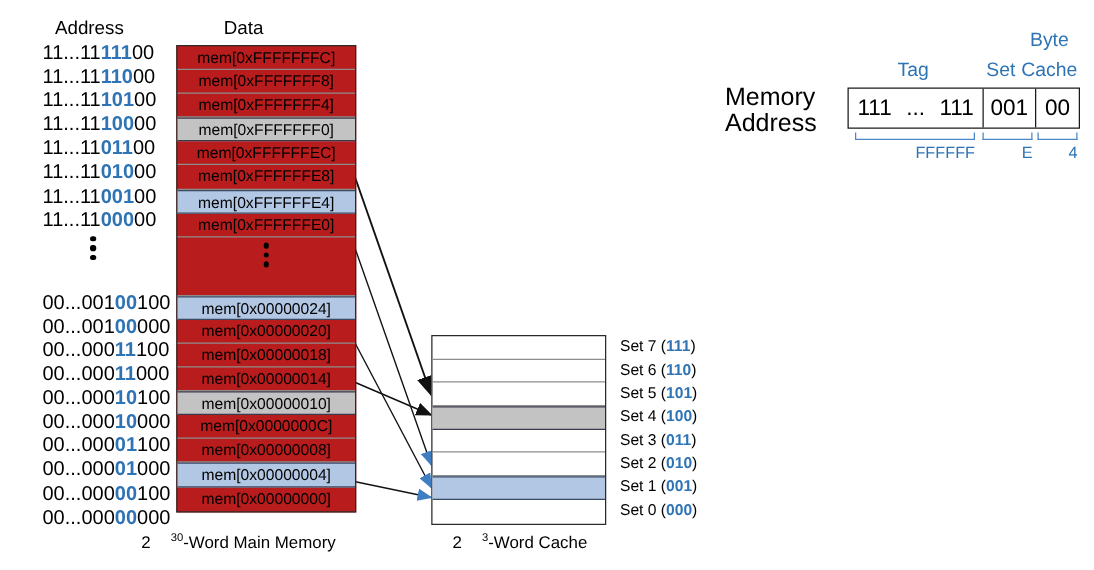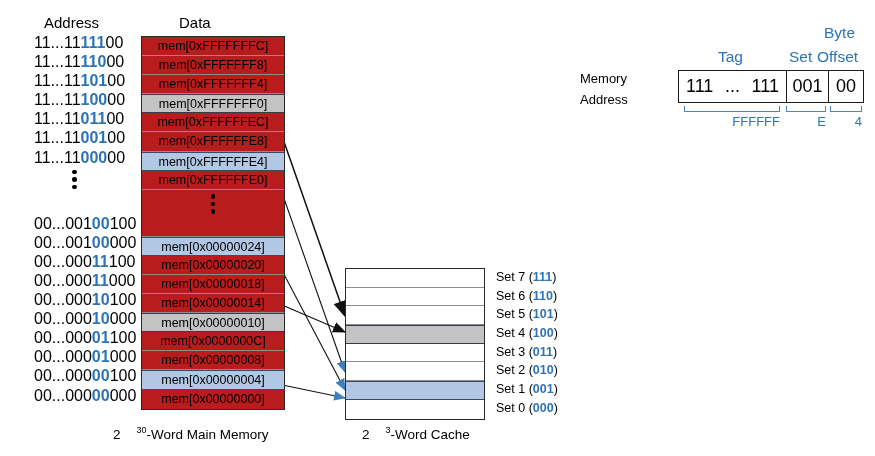--- a/index.html
+++ b/index.html
@@ -40,21 +40,21 @@
   .cache-row.blue-fill{background:#b2c7e3;border-top:1.6px solid #3a4a63;
                   border-bottom:1.6px solid #3a4a63;}
   #set-labels{left:496px;top:268px;}
   .set-label{height:18.7px;line-height:18.7px;font-size:12.5px;white-space:nowrap;}
 
   
   .caption{font-size:13.5px;white-space:nowrap;}
   .caption sup{font-size:9px;vertical-align:super;margin-left:16px;}
 
   
-  #ma-label{left:580px;top:68px;font-size:13px;line-height:21px;white-space:nowrap;}
+  #ma-label{left:580px;top:68px;font-size:20px;line-height:21px;white-space:nowrap;}
   #ma-box{left:678px;top:70px;height:33px;border:1.8px solid #1a1a1a;
           display:flex;box-sizing:border-box;background:#fff;}
   .ma-field{border-right:1.6px solid #1a1a1a;box-sizing:border-box;
             display:flex;align-items:center;justify-content:center;
             font-size:18px;white-space:nowrap;}
   .ma-field:last-child{border-right:none;}
   #f-tag{width:108px;justify-content:space-between;padding:0 7px;}
   #f-set{width:42px;}
   #f-off{width:34px;}
   .ma-top{font-size:15.5px;color:#2e74b5;white-space:nowrap;position:absolute;}
@@ -92,20 +92,21 @@
 
 <div class="abs hdr" style="left:44px;top:14px;">Address</div>
 <div class="abs hdr" style="left:179px;top:14px;">Data</div>
 
 <div class="abs" id="addr-col">
     <div class="addr-row"><span>11...11</span><span class="bblue">111</span><span>00</span></div>
     <div class="addr-row"><span>11...11</span><span class="bblue">110</span><span>00</span></div>
     <div class="addr-row"><span>11...11</span><span class="bblue">101</span><span>00</span></div>
     <div class="addr-row"><span>11...11</span><span class="bblue">100</span><span>00</span></div>
     <div class="addr-row"><span>11...11</span><span class="bblue">011</span><span>00</span></div>
+    <div class="addr-row"><span>11...11</span><span class="bblue">010</span><span>00</span></div>
     <div class="addr-row"><span>11...11</span><span class="bblue">001</span><span>00</span></div>
     <div class="addr-row"><span>11...11</span><span class="bblue">000</span><span>00</span></div>
     <div class="addr-row gap"><span class="dots" style="margin-left: 38px;"><i></i><i></i><i></i></span></div>
     <div class="addr-row"><span>00...001</span><span class="bblue">00</span><span>100</span></div>
     <div class="addr-row"><span>00...001</span><span class="bblue">00</span><span>000</span></div>
     <div class="addr-row"><span>00...000</span><span class="bblue">11</span><span>100</span></div>
     <div class="addr-row"><span>00...000</span><span class="bblue">11</span><span>000</span></div>
     <div class="addr-row"><span>00...000</span><span class="bblue">10</span><span>100</span></div>
     <div class="addr-row"><span>00...000</span><span class="bblue">10</span><span>000</span></div>
     <div class="addr-row"><span>00...000</span><span class="bblue">01</span><span>100</span></div>
@@ -164,21 +165,21 @@
 </div>
 
 <div class="abs" id="ma-label">
   <div>Memory</div>
   <div>Address</div>
 </div>
 
 <div class="ma-top" style="left:718px;top:48px;">Tag</div>
 <div class="ma-top" style="left:789px;top:48px;">Set</div>
 <div class="ma-top" style="left:824px;top:24px;">Byte</div>
-<div class="ma-top" style="left:817px;top:48px;">Offset</div>
+<div class="ma-top" style="left:817px;top:48px;">Cache</div>
 
 <div class="abs" id="ma-box">
   <div class="ma-field" id="f-tag">
     <span>111</span>
     <span>...</span>
     <span>111</span>
   </div>
   <div class="ma-field" id="f-set">001</div>
   <div class="ma-field" id="f-off">00</div>
 </div>

